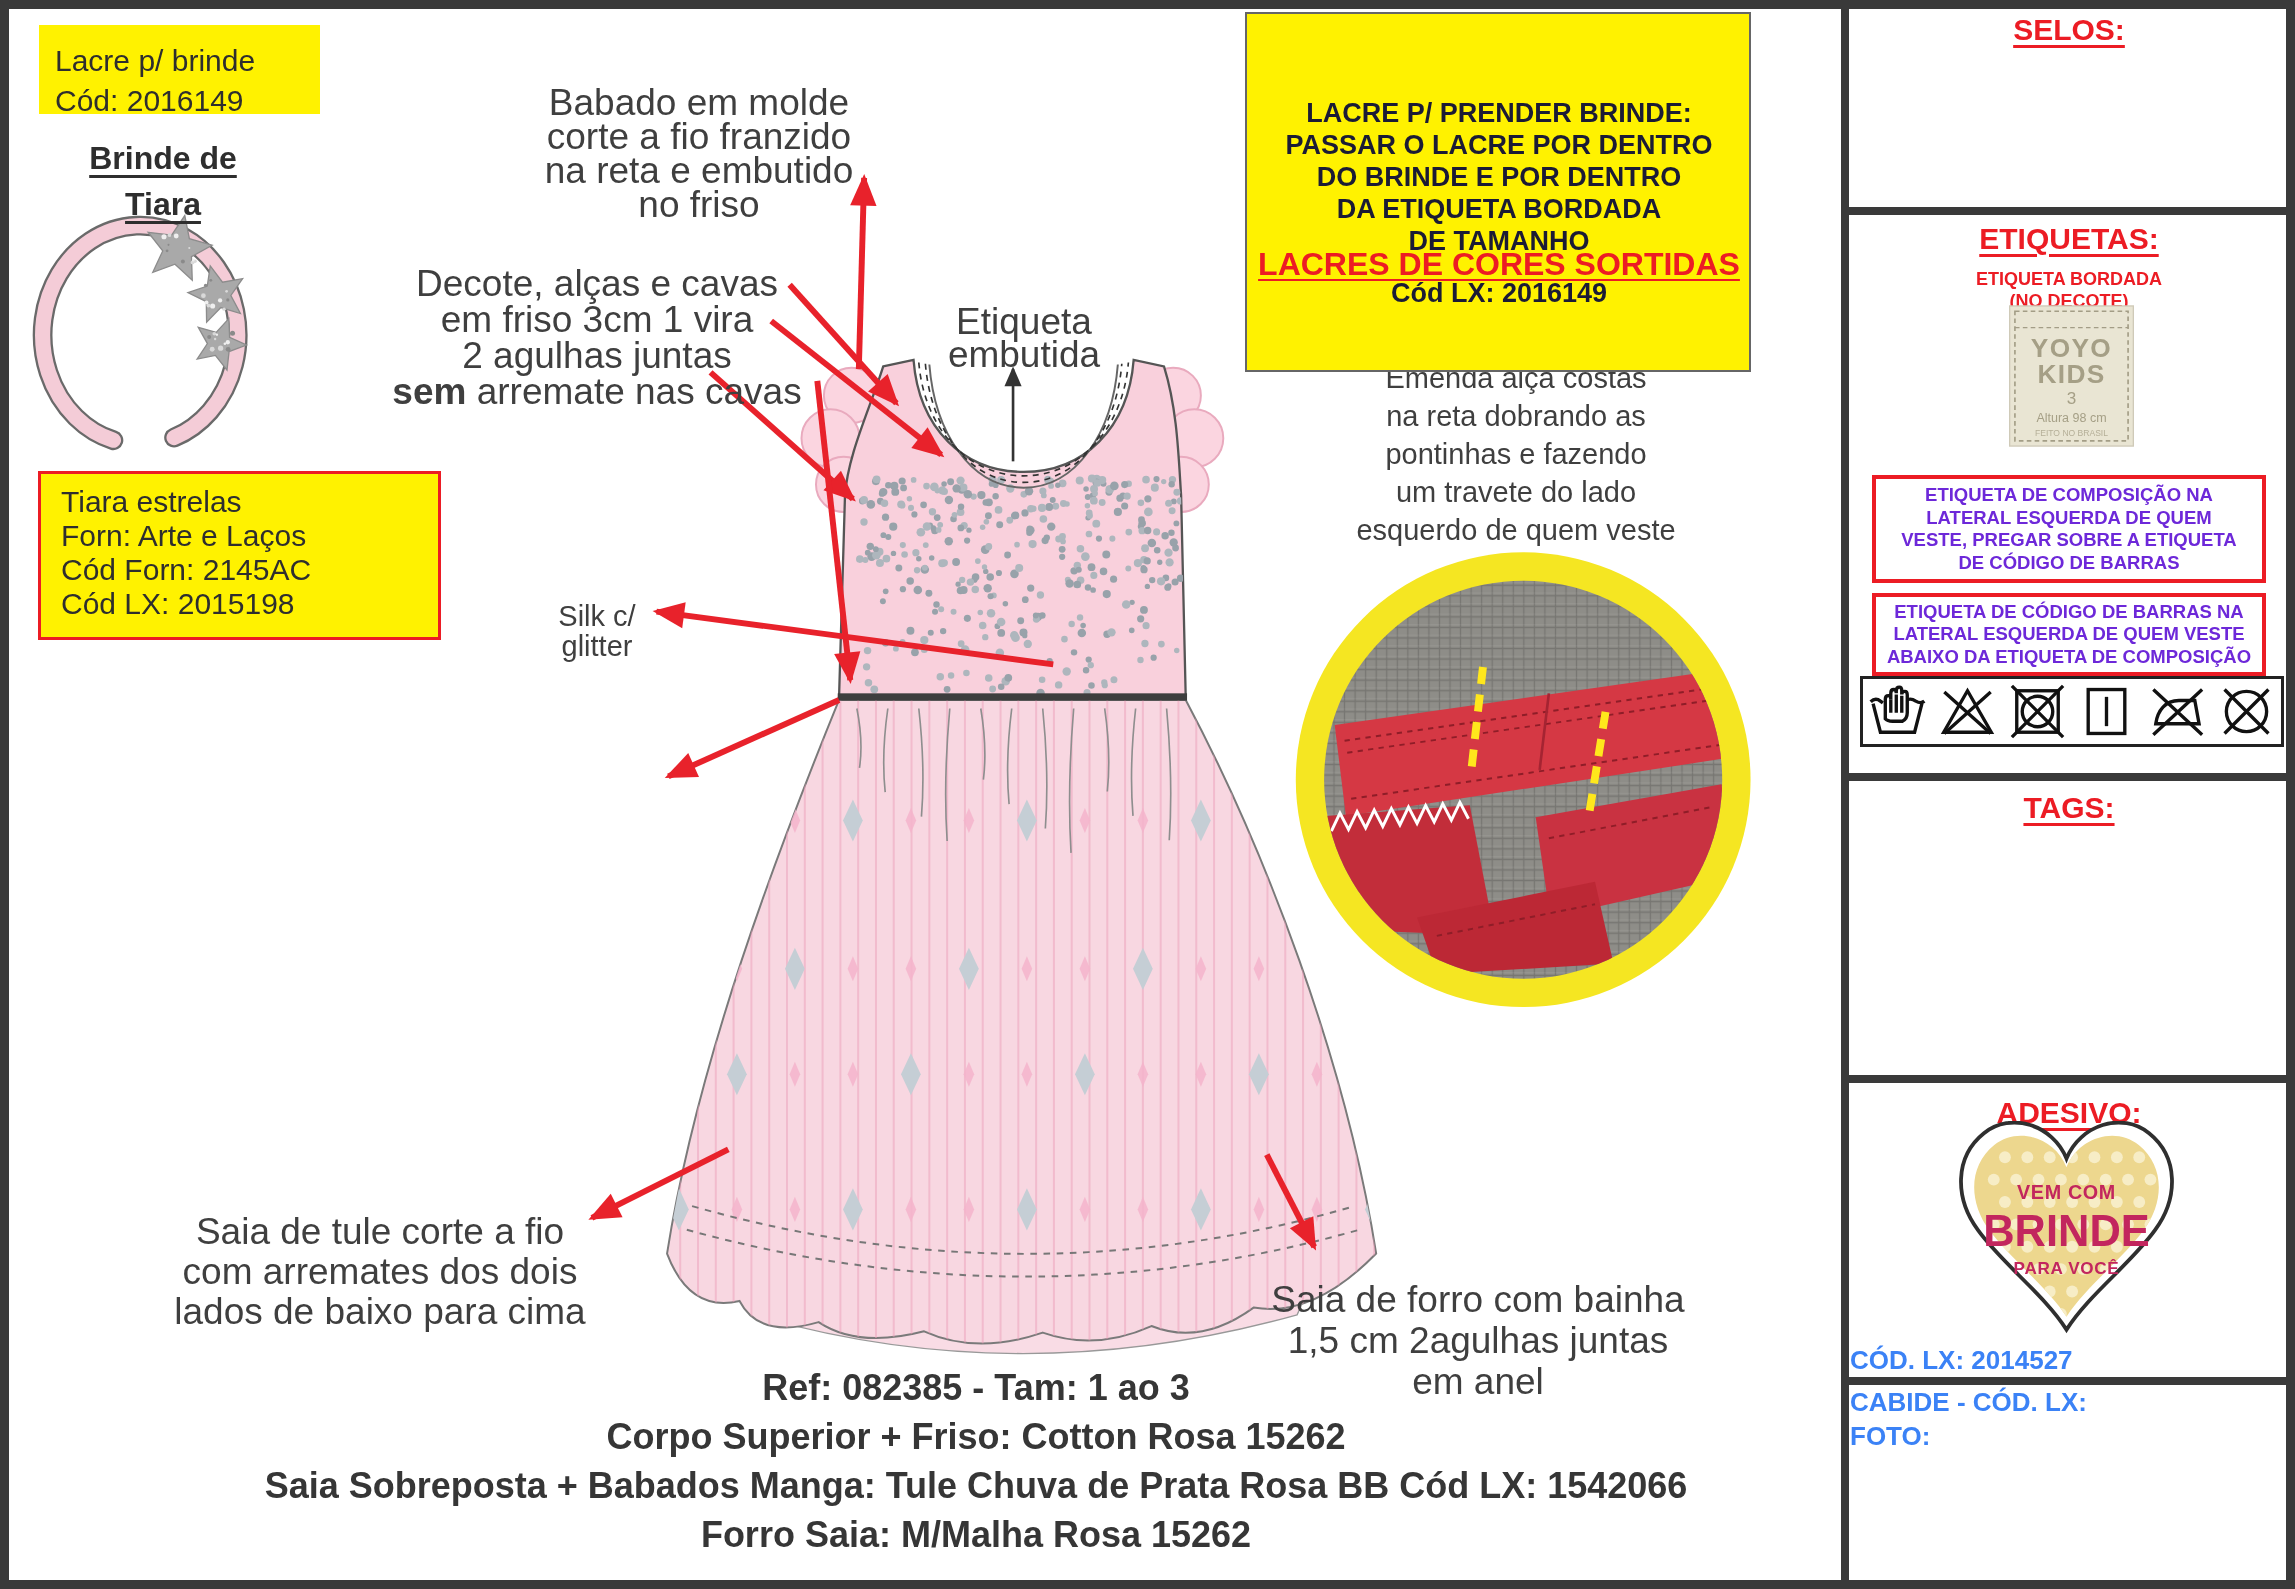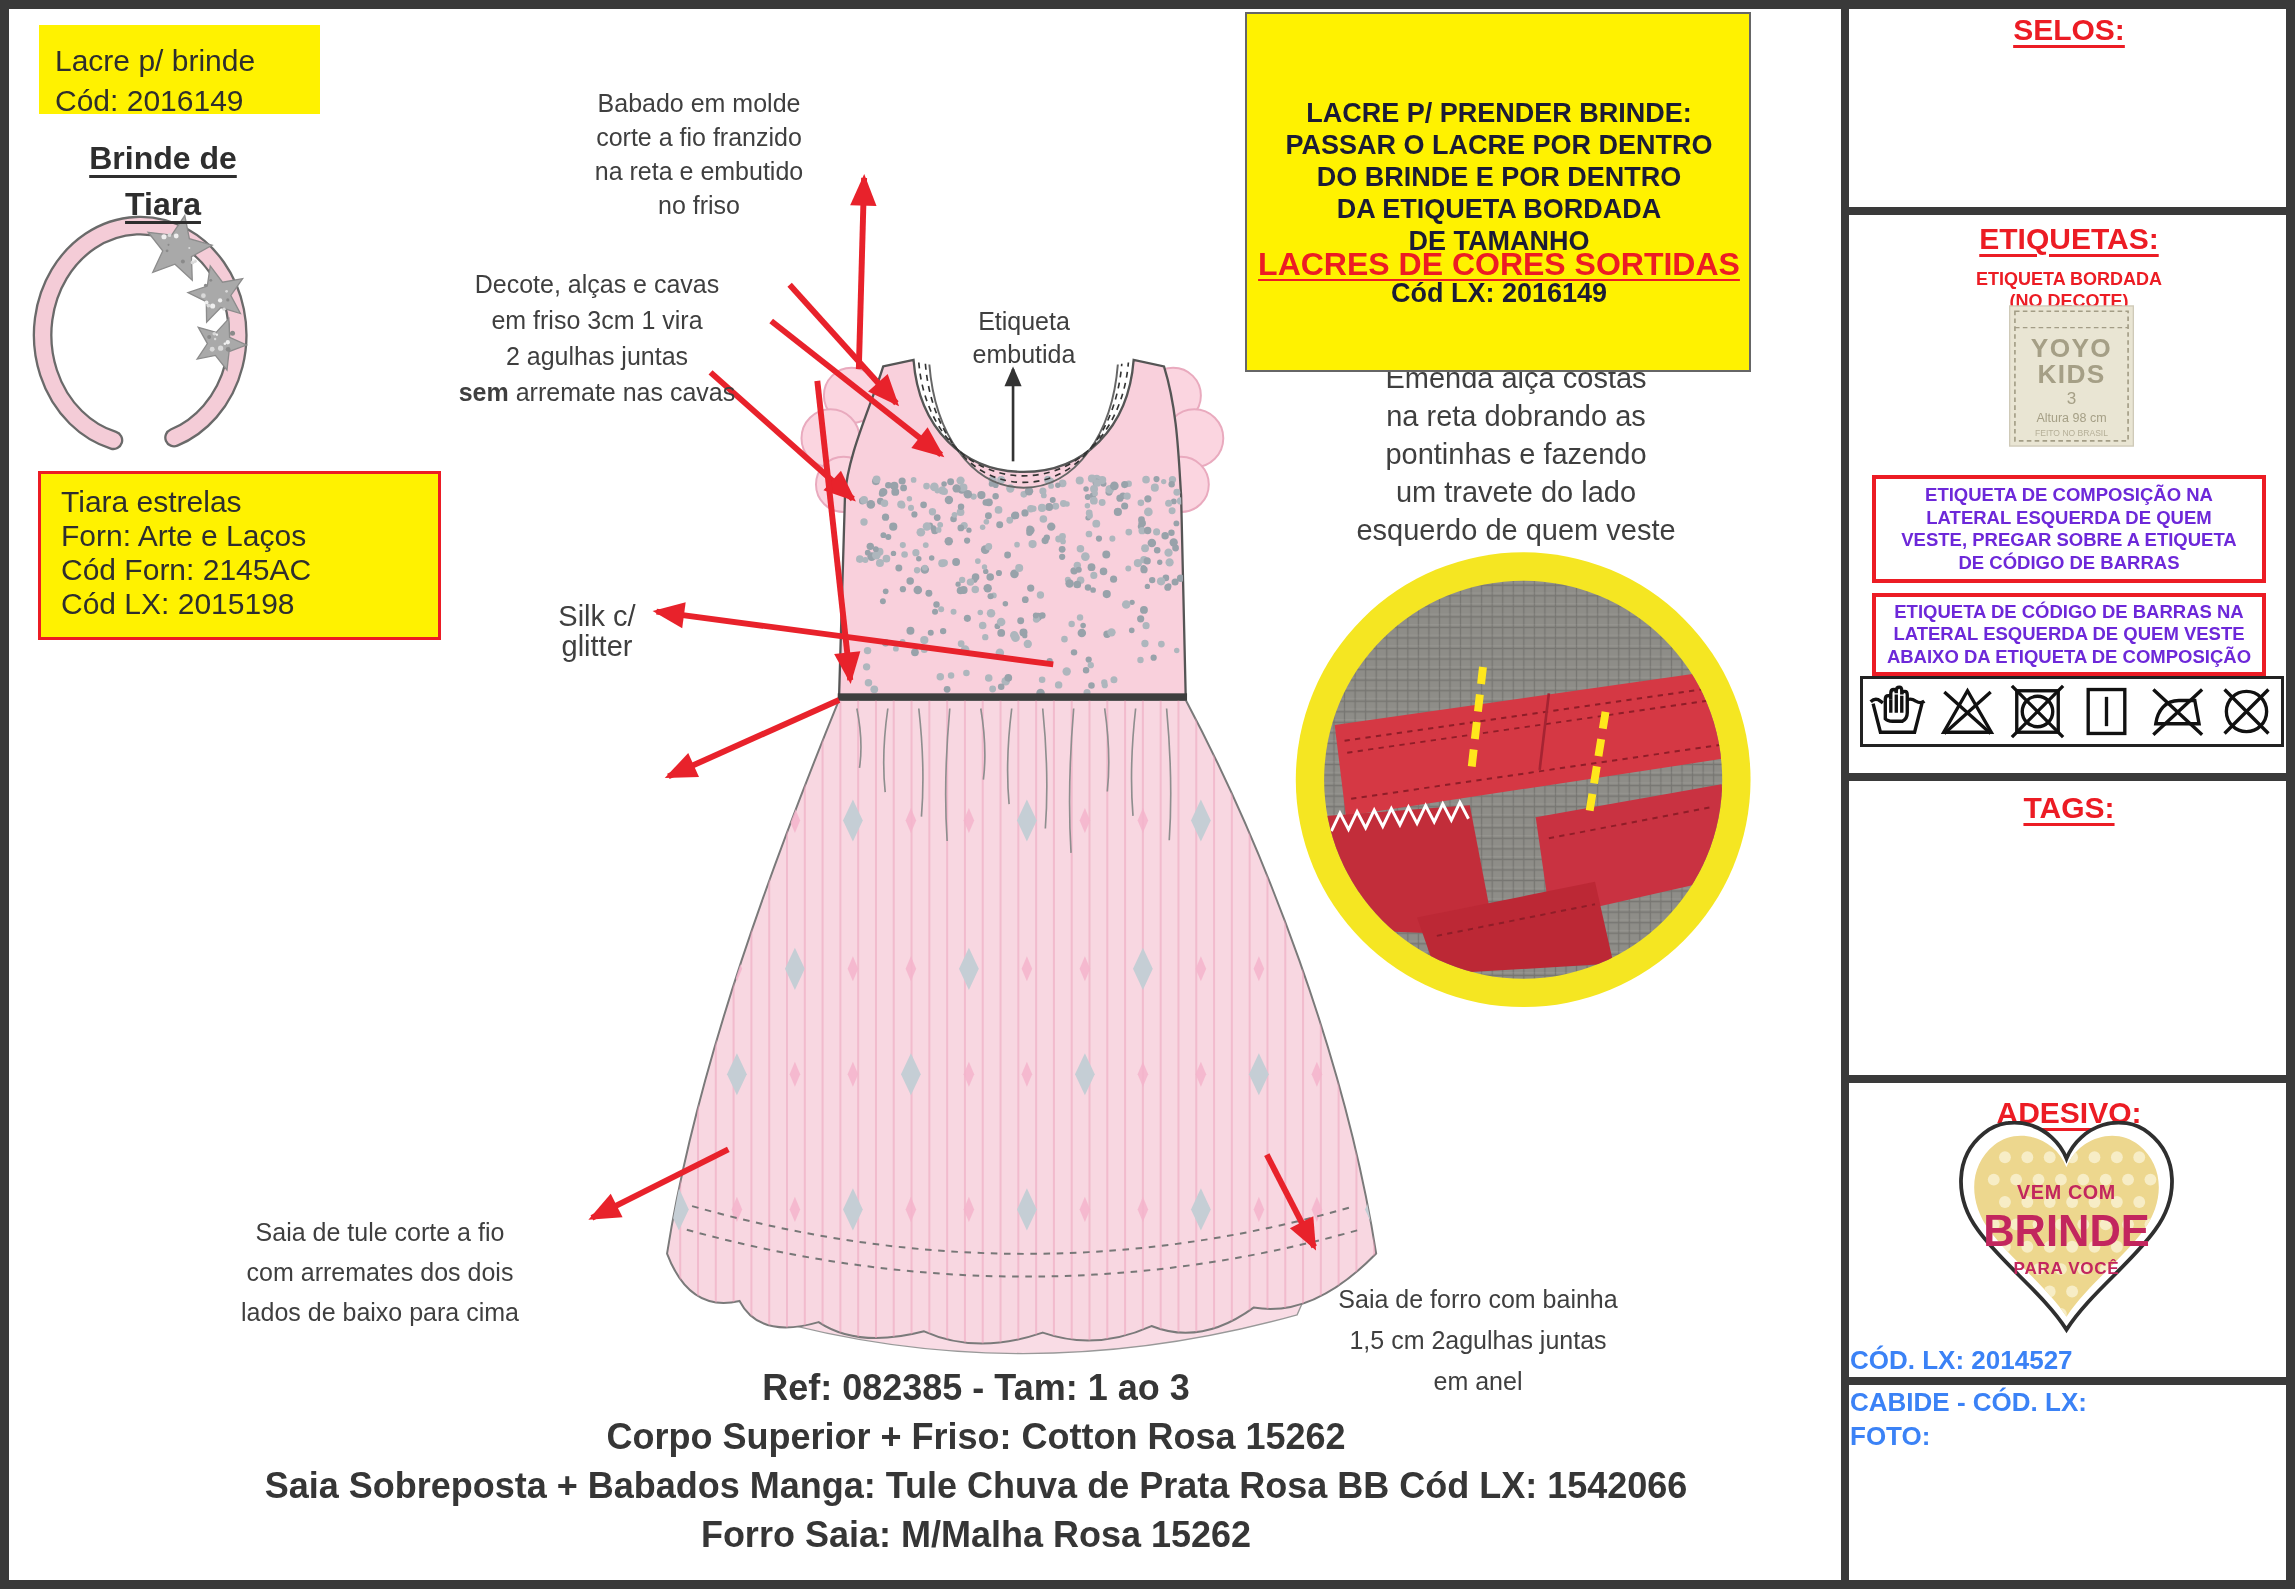--- a/index.html
+++ b/index.html
@@ -2,21 +2,21 @@
 <html style="font-size:10.5px"><head>
 <meta charset="utf-8">
 <style>
   html,body{margin:0;padding:0;background:#fff;}
   .page{position:relative;width:2295px;height:1589px;background:#fff;overflow:hidden;
         font-family:"Liberation Sans",sans-serif;color:#3f3f3f;}
   .frame{position:absolute;left:0;top:0;width:2277px;height:1571px;border:9.2px solid #3a3a3a;}
   .abs{position:absolute;}
   .ml{white-space:pre-line;margin-top:12px;}
   .ctr{text-align:center;transform:translateX(-50%);}
-  .ann{font-size:25px;line-height:36px;color:#3f3f3f;}
+  .ann{font-size:37px;line-height:36px;color:#3f3f3f;}
   .ybox{background:#FFF200;}
   .redtitle{color:#EC1C24;font-weight:bold;text-decoration:underline;
             text-underline-offset:4.6px;text-decoration-thickness:2.6px;}
   .redbold{color:#3b82f6;font-weight:bold;}
   .sideDiv{position:absolute;left:1841px;width:454px;height:8px;background:#3a3a3a;}
   .sideBar{position:absolute;left:1841px;top:0;width:8px;height:1589px;background:#3a3a3a;}
   .compbox{position:absolute;border:4px solid #EC1C24;color:#6d28d9;font-weight:bold;
            font-size:18.5px;line-height:22.4px;text-align:center;}
   svg text{font-family:"Liberation Sans",sans-serif;}
 </style>

